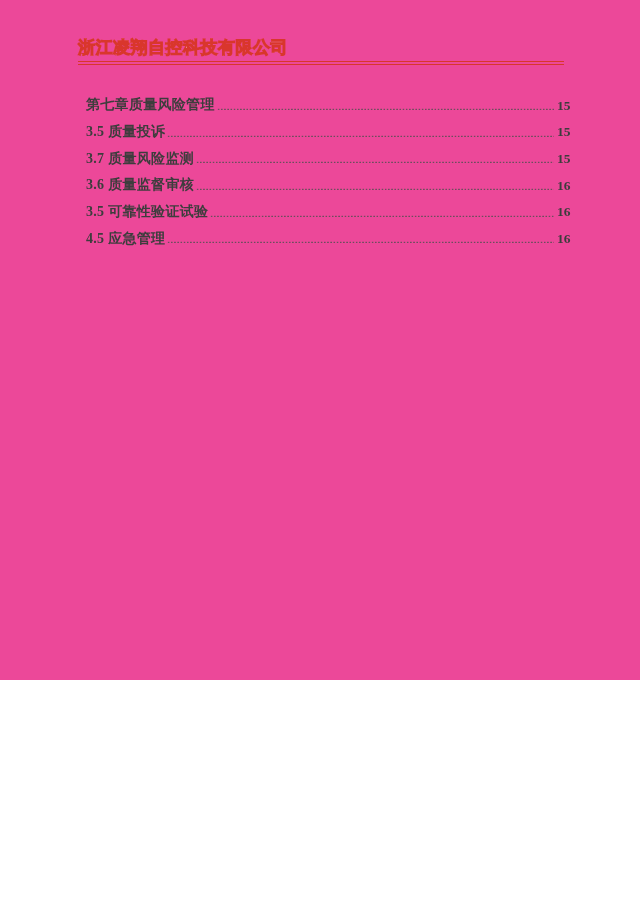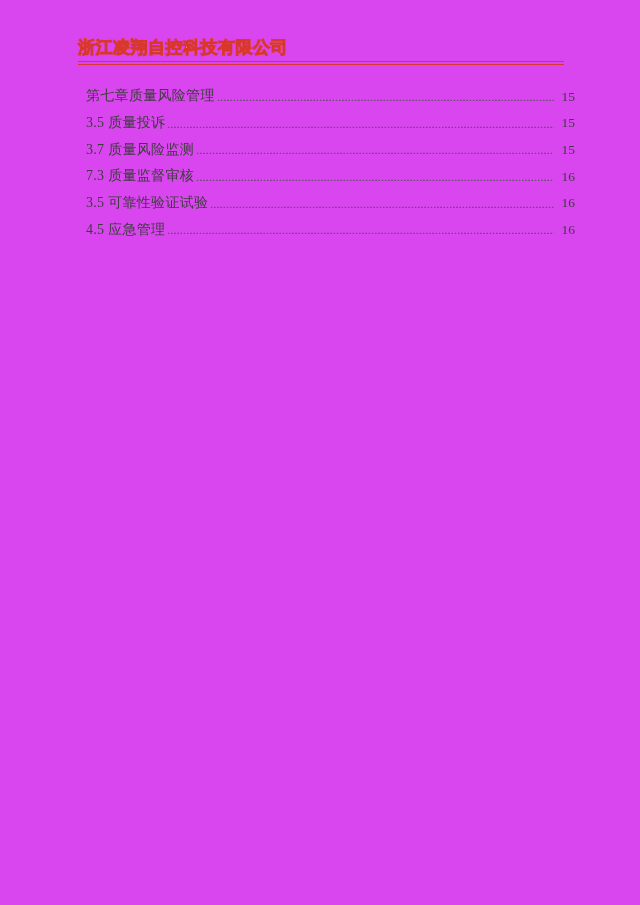--- a/index.html
+++ b/index.html
@@ -3,22 +3,22 @@
 <meta charset="utf-8">
 <style>
   html, body {
     margin: 0;
     padding: 0;
     background: #ffffff;
   }
   .page {
     position: relative;
     width: 640px;
-    height: 905px;
-    background: #d946ef;
+    height: 680px;
+    background: #ec4899;
     font-family: "Liberation Serif", "DejaVu Serif", serif;
     overflow: hidden;
   }
 
   
   .doc-header {
     position: absolute;
     left: 78px;
     right: 76px;
     top: 38px;
@@ -37,22 +37,23 @@
     color: #fdeeec;
     -webkit-text-stroke: 1px #d9362c;
     text-shadow: 0 0 0.5px #d9362c;
     white-space: nowrap;
   }
 
   
   .toc {
     position: absolute;
     left: 86px;
-    top: 83px;
+    top: 92px;
     width: 489px;
+    font-weight: bold;
   }
   .toc-row {
     display: flex;
     align-items: center;
     height: 26.7px;
   }
   .toc-text {
     font-size: 14px;
     line-height: 1;
     color: #3d3d3d;
@@ -67,21 +68,20 @@
     background-image: radial-gradient(circle, #4f4f4f 0.75px, transparent 0.95px);
     background-size: 3.2px 3.2px;
     background-repeat: repeat-x;
     background-position: left bottom;
   }
   .toc-page {
     font-size: 13.5px;
     line-height: 1;
     color: #3d3d3d;
     min-width: 18px;
-    text-align: right;
   }
 </style>
 </head>
 <body>
 
 <div class="page">
 
   <div class="doc-header">
     <span class="hollow">浙江凌翔自控科技有限公司</span>
   </div>
@@ -100,21 +100,21 @@
       <span class="toc-page">15</span>
     </div>
 
     <div class="toc-row">
       <span class="toc-text">3.7 质量风险监测</span>
       <span class="dots"></span>
       <span class="toc-page">15</span>
     </div>
 
     <div class="toc-row">
-      <span class="toc-text">7.3 质量监督审核</span>
+      <span class="toc-text">3.6 质量监督审核</span>
       <span class="dots"></span>
       <span class="toc-page">16</span>
     </div>
 
     <div class="toc-row">
       <span class="toc-text">3.5 可靠性验证试验</span>
       <span class="dots"></span>
       <span class="toc-page">16</span>
     </div>
 

